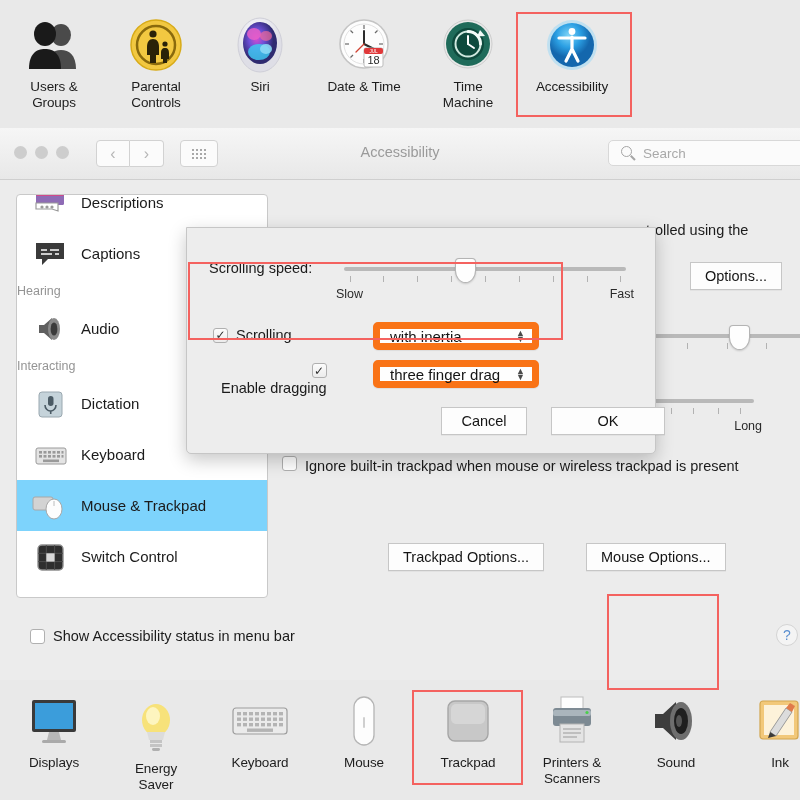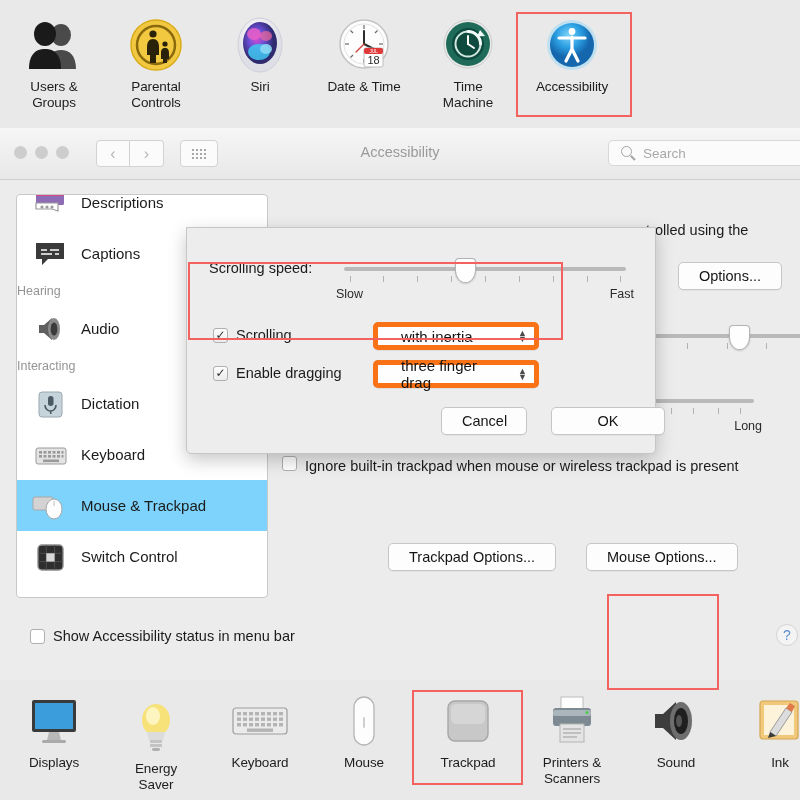--- a/index.html
+++ b/index.html
@@ -77,22 +77,22 @@
   .side-item.selected { background: #7dd3fc; }
   .side-item .si-ico { width: 44px; height: 34px; display: flex; align-items: center; justify-content: center; margin-right: 8px; flex: none; }
   .side-group {
     font-size: 12.5px; color: #949494; height: 24px;
     display: flex; align-items: center;
   }
 
   .rightpane { flex: 1; position: relative; padding-left: 14px; padding-top: 2px; }
   .rp-text { font-size: 14.5px; color: #1b1b1b; line-height: 20px; }
   .btn {
-    background: #fdfdfd; border: 1px solid #c6c6c6; border-radius: 5px;
-    font-size: 14.5px; color: #141414; padding: 5px 20px; cursor: default;
+    background: #fdfdfd; border: 1px solid #c6c6c6; border-radius: 0;
+    font-size: 14.5px; color: #141414; padding: 5px 14px; cursor: default;
     box-shadow: 0 1px 0 rgba(0,0,0,.04);
   }
 
   
   .slider { position: relative; height: 4px; background: #b9b9b9; border-radius: 2px; }
   .tickrow { position: absolute; top: 9px; left: 0; right: 0; height: 7px; }
   .tickrow i { position: absolute; top: 0; width: 1px; height: 6px; background: #b2b2b2; }
   .thumb {
     position: absolute; top: -9px; width: 21px; height: 25px; margin-left: -10.5px;
     background: #fefefe; border: 1px solid #b4b4b4; border-radius: 4px 4px 50% 50%;
@@ -114,23 +114,23 @@
   .cbx.checked.grey::after { color: #fff; }
 
   
   .sheet {
     position: absolute; left: 186px; top: 47px; width: 470px; height: 227px;
     background: #ededed; border: 1px solid #c6c6c6;
     border-radius: 0 0 5px 5px; box-shadow: 0 6px 18px rgba(0,0,0,.22);
     z-index: 40;
   }
   .popup {
-    background: #fefefe; border: 5px solid #f97316; border-radius: 5px;
+    background: #fefefe; border: 7px solid #f97316; border-radius: 5px;
     font-size: 15px; color: #141414; height: 28px; display: flex; align-items: center;
-    padding: 0 26px 0 23px; position: relative;
+    padding: 0 26px 0 10px; position: relative;
     box-shadow: 0 1px 1px rgba(0,0,0,.07);
   }
   .popup .arrows {
     position: absolute; right: 7px; top: 50%; transform: translateY(-50%);
     display: flex; flex-direction: column; align-items: center; line-height: 6px;
     font-size: 9px; color: #4a4a4a;
   }
 
   
   .statusbar { position: absolute; left: 0; top: 472px; width: 800px; height: 58px; background: #ececec; }
@@ -515,21 +515,21 @@
           <span class="rp-text" style="margin-left:8px;">Scrolling</span>
         </div>
         <div class="popup" style="position:absolute; left:186px; top:94px; width:166px;">
           <span>with inertia</span>
           <span class="arrows">
               <span>▲</span>
               <span>▼</span>
             </span>
         </div>
 
-        <div style="position:absolute; left:26px; top:135px; display:flex; align-items:center;">
+        <div style="position:absolute; left:26px; top:135px; display:flex; align-items:flex-end;flex-direction:column;">
           <span class="cbx checked"></span>
           <span class="rp-text" style="margin-left:8px;">Enable dragging</span>
         </div>
         <div class="popup" style="position:absolute; left:186px; top:132px; width:166px;">
           <span>three finger drag</span>
           <span class="arrows">
               <span>▲</span>
               <span>▼</span>
             </span>
         </div>

